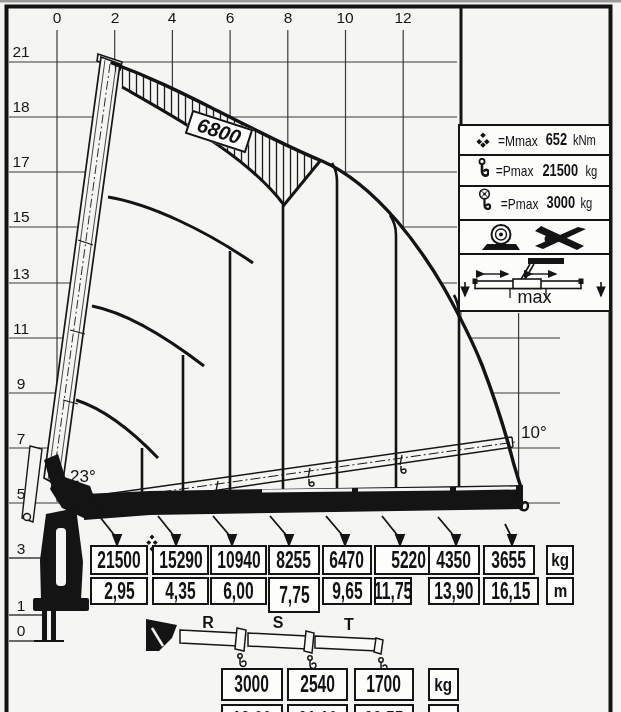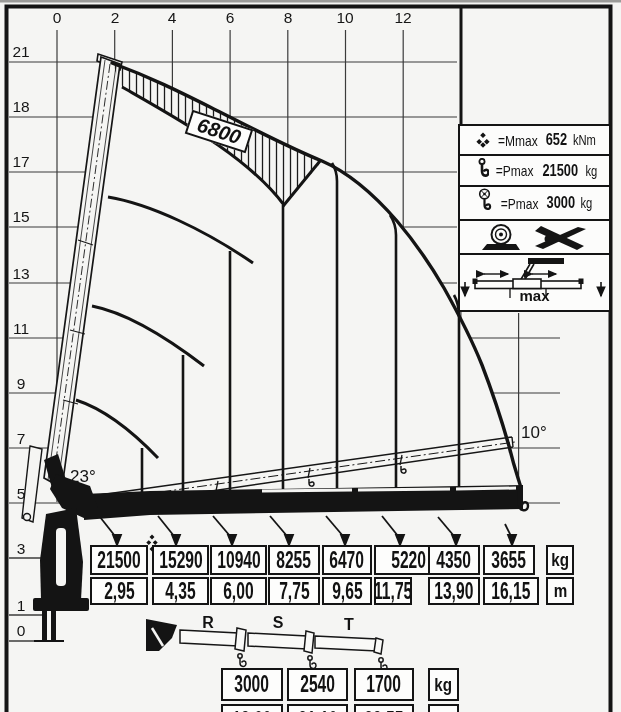--- a/index.html
+++ b/index.html
@@ -25,21 +25,21 @@
            background:#fcfcfb;border:2.5px solid #141414;box-sizing:border-box;}
   .irow{display:flex;align-items:center;border-bottom:2px solid #141414;
         padding:0 15px;box-sizing:border-box;}
   .irow .ilabel{font-size:15px;margin-left:2px;}
   .irow .ival{margin-left:auto;font-weight:bold;font-size:16px;}
   .irow .iunit{font-size:14px;margin-left:1px;}
   .iconwrap{width:20px;display:flex;justify-content:center;}
   #irow4{justify-content:space-around;}
   #irow5{position:relative;border-bottom:none;height:53px;}
   #maxlbl{position:absolute;left:50%;top:33px;transform:translateX(-50%);
-          font-size:15px;line-height:1;font-weight:bold;}
+          font-size:18px;line-height:1;}
 </style>
 </head>
 <body>
 
 <div id="stage">
 
 <svg id="art" width="621" height="712" viewBox="0 0 621 712">
   <defs>
     <pattern id="hatch" width="7" height="12" patternUnits="userSpaceOnUse">
       <path d="M3.5,0 V12" stroke="#1a1a1a" stroke-width="1.3"></path>
@@ -315,21 +315,21 @@
 
 <div class="cell" style="left:90px;top:577px;width:58px;height:28px">
       <span class="cond">2,95</span>
     </div>
 <div class="cell" style="left:152px;top:577px;width:57px;height:28px">
       <span class="cond">4,35</span>
     </div>
 <div class="cell" style="left:210px;top:577px;width:57px;height:28px">
       <span class="cond">6,00</span>
     </div>
-<div class="cell" style="left:268px;top:577px;width:52px;height:28px">
+<div class="cell" style="left:268px;top:577px;width:52px;height:36px">
       <span class="cond">7,75</span>
     </div>
 <div class="cell" style="left:322px;top:577px;width:50px;height:28px">
       <span class="cond">9,65</span>
     </div>
 <div class="cell" style="left:374px;top:577px;width:38px;height:28px">
       <span class="cond">11,75</span>
     </div>
 <div class="cell" style="left:428px;top:577px;width:52px;height:28px">
       <span class="cond">13,90</span>

